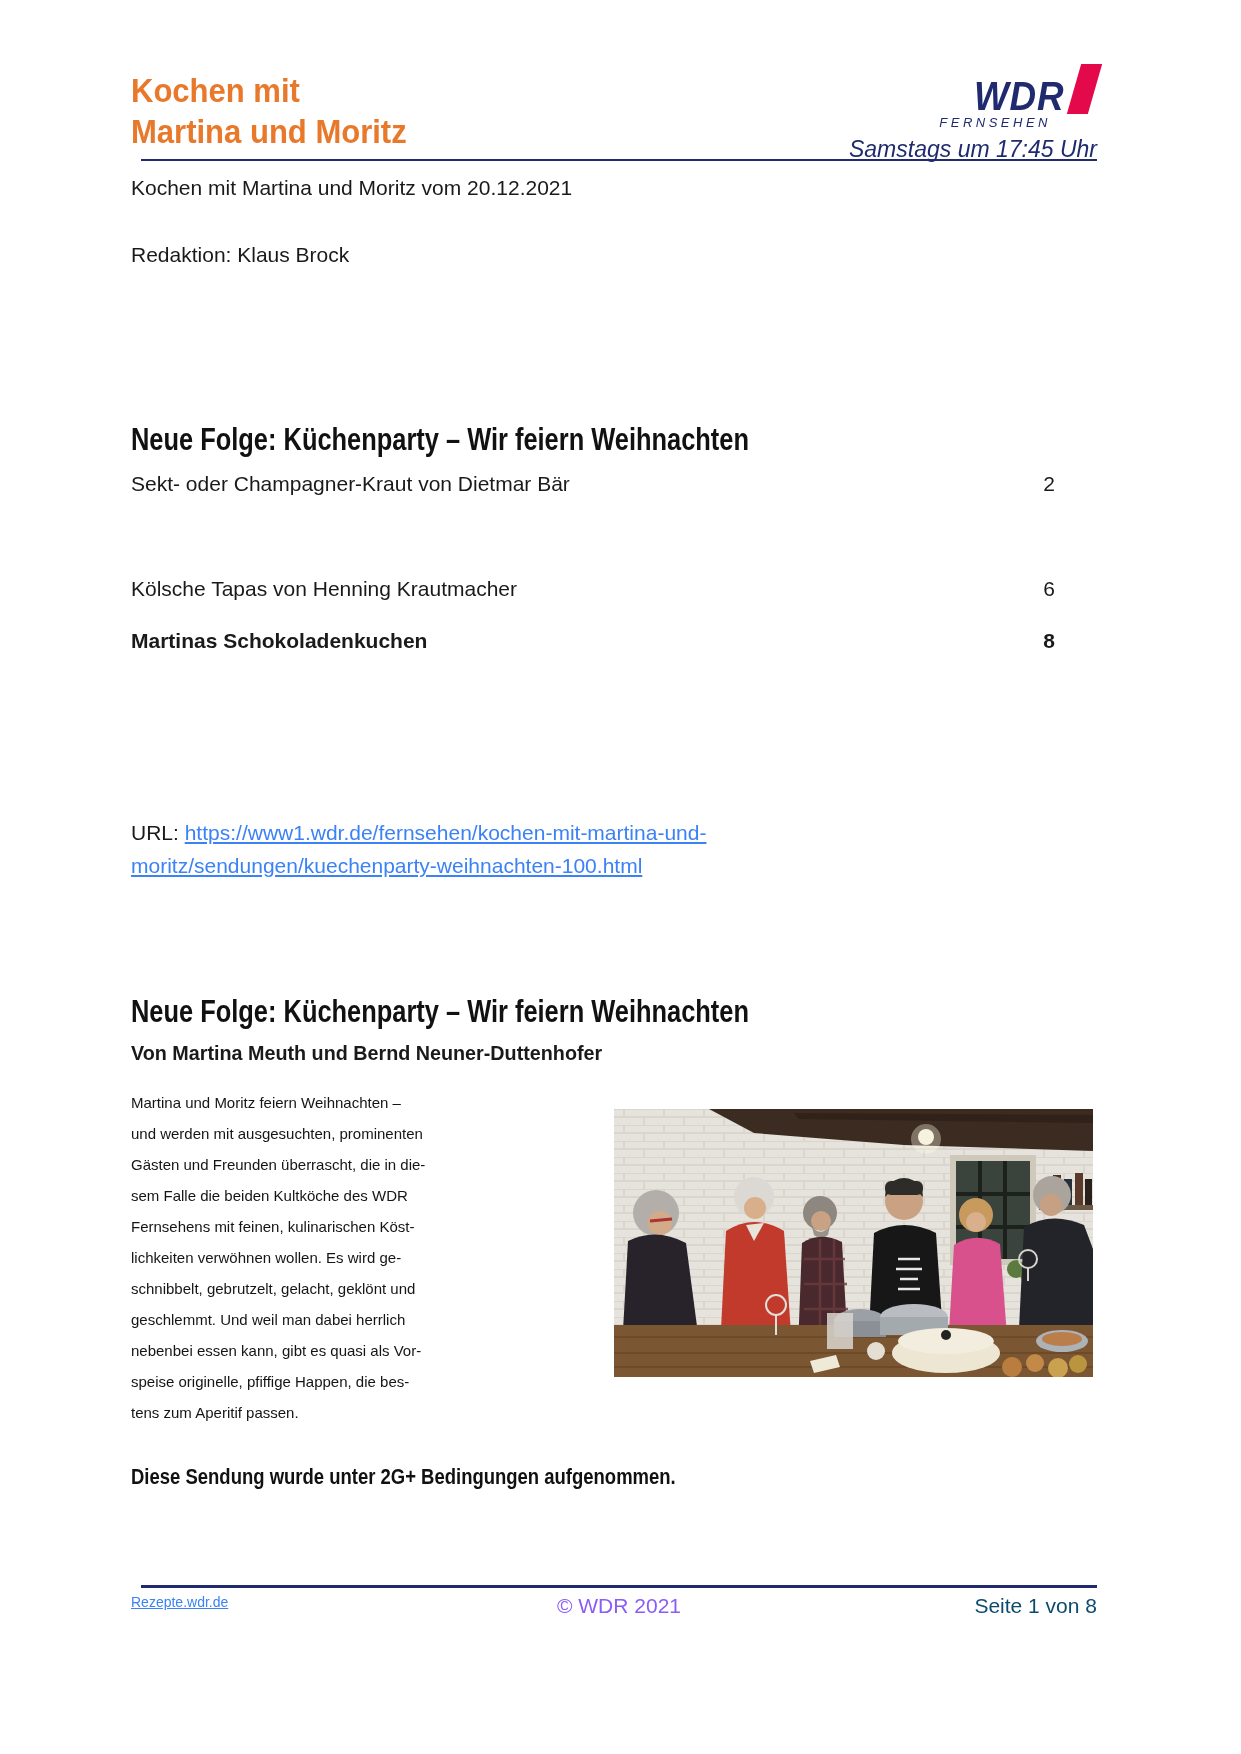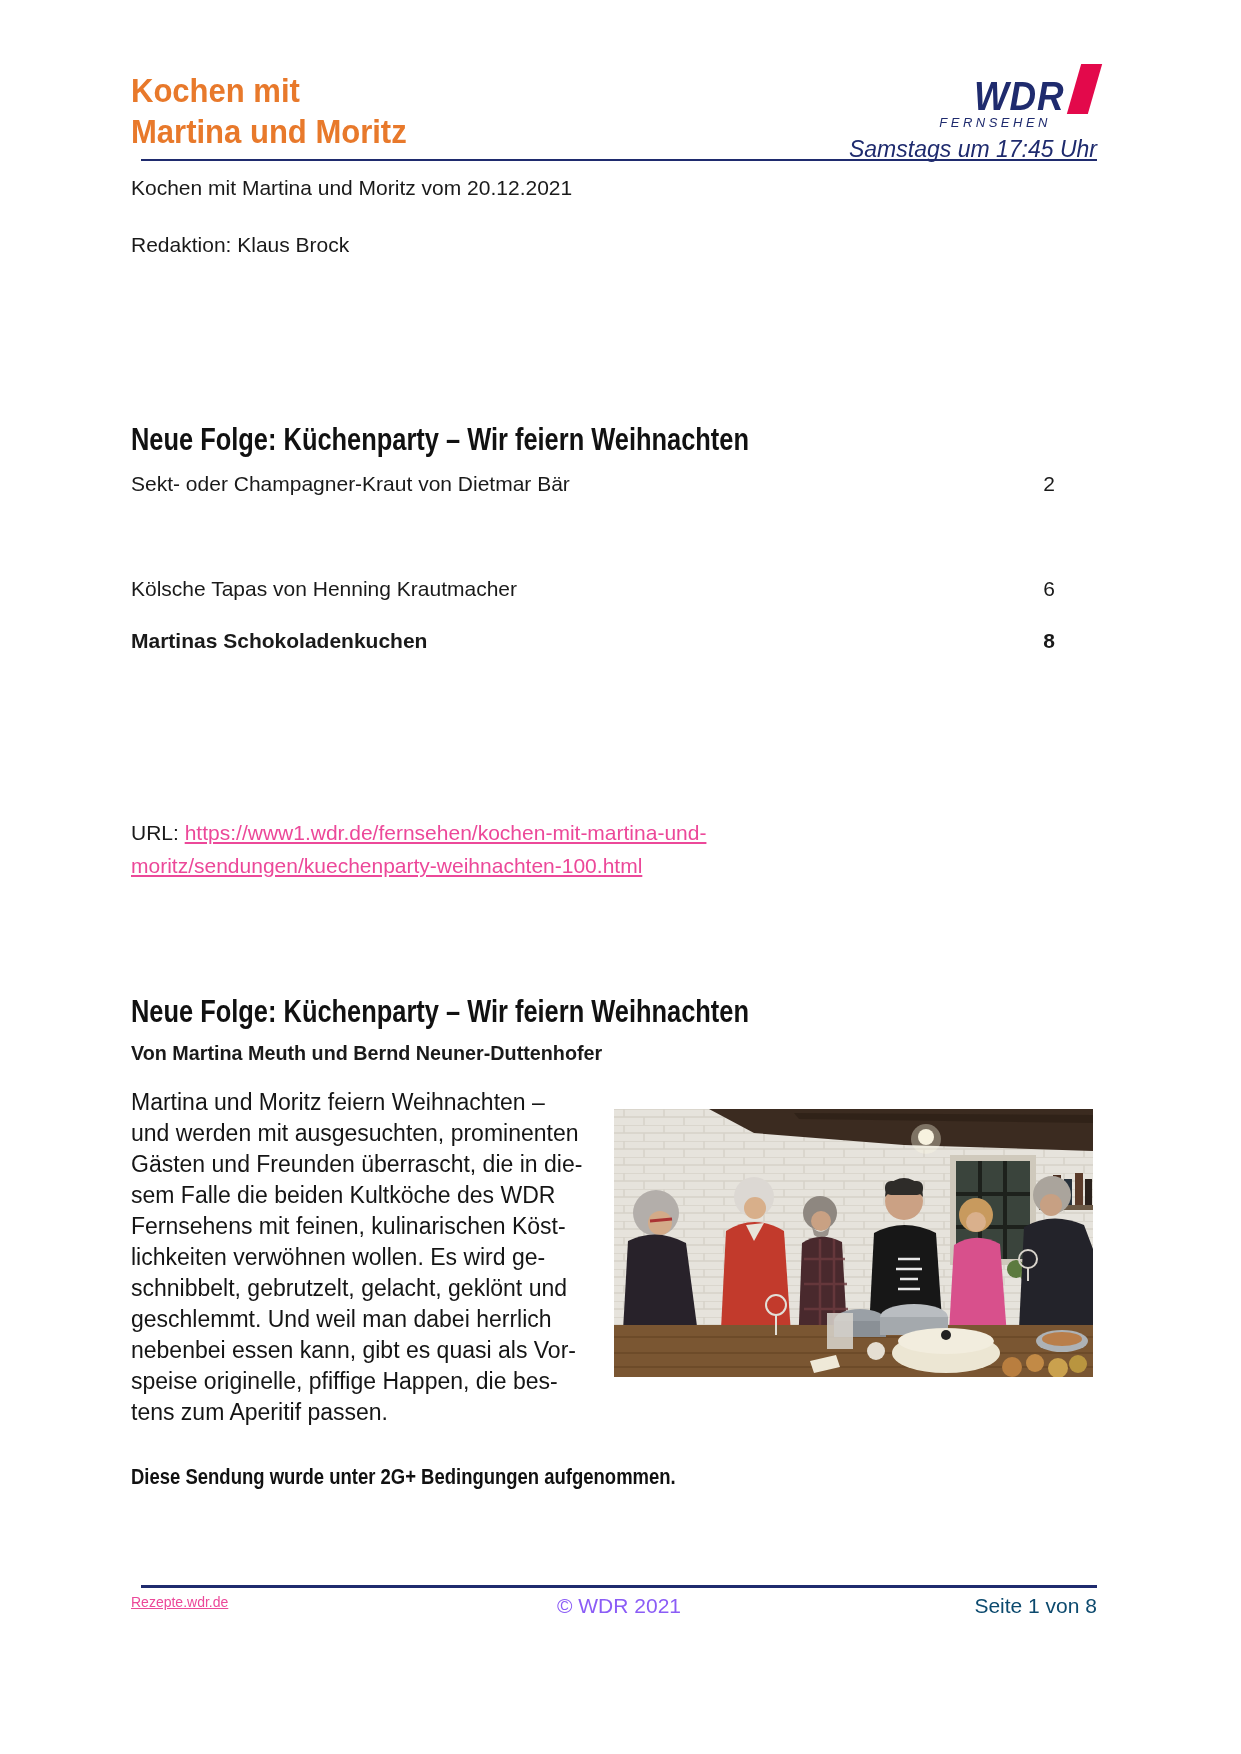--- a/index.html
+++ b/index.html
@@ -22,45 +22,45 @@
   .wdr-word{font-weight:700;font-size:40px;line-height:36px;letter-spacing:1px;transform:scaleX(.92);transform-origin:right bottom;}
   .wdr-slash{width:21px;height:50px;background:#E3094B;transform:skewX(-16deg);margin-left:9px;margin-right:2px;}
   .wdr-sub{font-size:13px;letter-spacing:3.5px;margin-top:1px;padding-right:46px;font-weight:400;}
   .wdr-time{font-size:23px;margin-top:6px;}
   .rule{position:absolute;left:141px;right:144px;background:#1F2B6E;}
   .rule-top{top:159px;height:2px;}
   .rule-bottom{top:1585px;height:3px;}
   
   .meta{position:absolute;left:131px;font-size:21px;}
   .meta-1{top:176px;}
-  .meta-2{top:233px;}
+  .meta-2{top:243px;}
   
   .doc-heading{
     position:absolute;left:131px;font-weight:700;font-size:31px;color:#111;
     transform:scaleX(.82);transform-origin:left top;white-space:nowrap;letter-spacing:0px;
   }
   .toc-heading{top:422px;}
   .toc-row{position:absolute;left:131px;width:924px;display:flex;justify-content:space-between;font-size:21px;}
   .toc-row-0{top:472px;}
   .toc-row-1{top:524px;}
   .toc-row-2{top:577px;}
   .toc-row-3{top:629px;font-weight:bold;}
   
   .url-block{position:absolute;left:131px;top:816px;font-size:21px;line-height:33px;width:640px;}
-  a.link{color:#ec4899;text-decoration:underline;cursor:pointer;}
+  a.link{color:#3b82f6;text-decoration:underline;cursor:pointer;}
   .url-link{white-space:pre-line;}
   
   .art-heading{top:994px;}
   .byline{
     position:absolute;left:131px;top:1041px;font-size:21px;font-weight:700;
     transform:scaleX(.94);transform-origin:left top;white-space:nowrap;
   }
   .body-text{
     position:absolute;left:131px;top:1087px;width:500px;
-    font-size:23px;line-height:31px;white-space:pre-line;color:#151515;
+    font-size:15px;line-height:31px;white-space:pre-line;color:#151515;
   }
   .photo{
     position:absolute;left:614px;top:1109px;width:479px;height:268px;overflow:hidden;
   }
   .photo svg{display:block;width:100%;height:100%;}
   .note{
     position:absolute;left:131px;top:1464px;font-size:22px;font-weight:700;
     transform:scaleX(.84);transform-origin:left top;white-space:nowrap;color:#111;
   }
   

